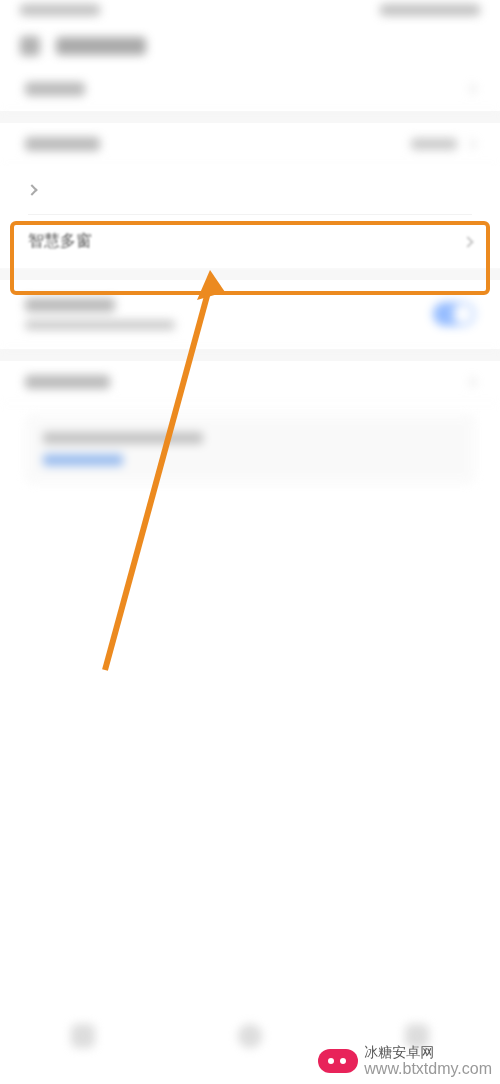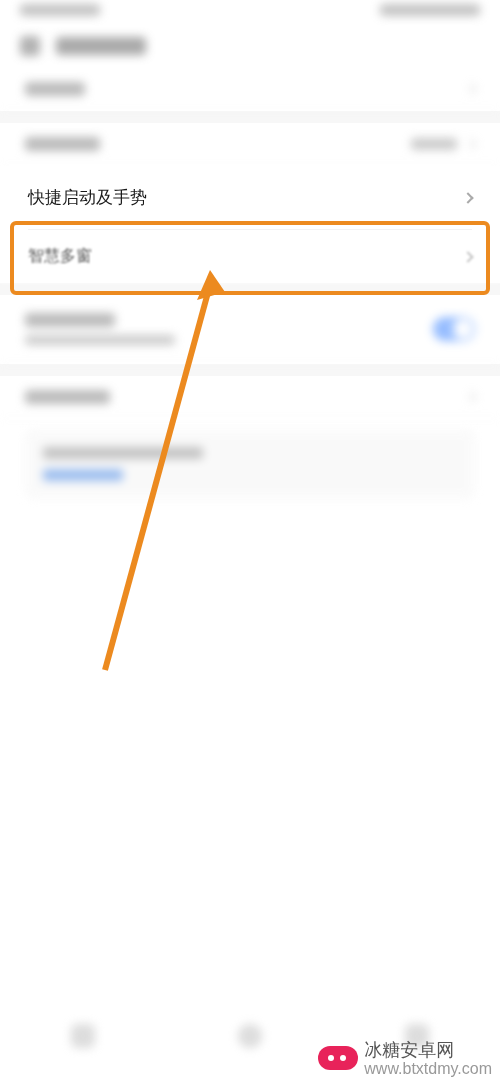--- a/index.html
+++ b/index.html
@@ -200,21 +200,21 @@
       position: absolute;
       width: 6px;
       height: 6px;
       background: #fff;
       border-radius: 50%;
       top: 9px;
     }
     .wm-icon::before { left: 10px; }
     .wm-icon::after { left: 22px; }
     .wm-text {
-      font-size: 18px;
+      font-size: 14px;
       color: #555;
       font-weight: 500;
     }
     .wm-sub {
       font-size: 16px;
       color: #999;
       margin-top: -2px;
     }
   </style>
 </head>
@@ -239,21 +239,20 @@
 
 <div class="section blurred">
   <div class="label-blur" style="width:75px"></div>
   <div style="display:flex;align-items:center;gap:10px">
     <div class="value-blur" style="width:46px"></div>
     <div class="chevron"></div>
   </div>
 </div>
 
 <div class="row-clear">
-  <span class="label">快捷启动及手势</span>
   <div class="chevron"></div>
 </div>
 
 <div style="height:1px;background:#eee;margin:0 28px"></div>
 
 <div class="row-semi">
   <span class="label">智慧多窗</span>
   <div class="chevron"></div>
 </div>
 

